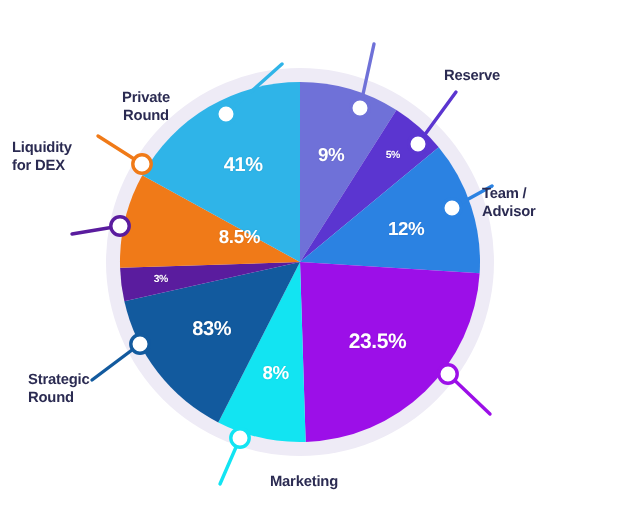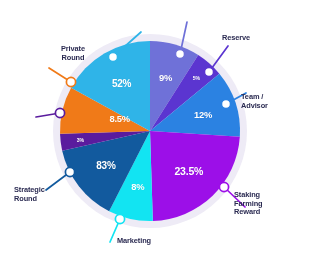--- a/index.html
+++ b/index.html
@@ -82,36 +82,35 @@
 
   <div id="values">
       <div class="slice-val" style="left: 165.6px; top: 77.4px; font-size: 9.4px;">9%</div>
       <div class="slice-val" style="left: 196.4px; top: 78.3px; font-size: 5.2px;">5%</div>
       <div class="slice-val" style="left: 203.1px; top: 113.8px; font-size: 9.4px;">12%</div>
       <div class="slice-val" style="left: 188.8px; top: 171.1px; font-size: 10.5px;">23.5%</div>
       <div class="slice-val" style="left: 137.8px; top: 185.5px; font-size: 9.4px;">8%</div>
       <div class="slice-val" style="left: 105.9px; top: 165.2px; font-size: 10px;">83%</div>
       <div class="slice-val" style="left: 80.4px; top: 139.8px; font-size: 5.2px;">3%</div>
       <div class="slice-val" style="left: 95.7px; top: 118px; font-size: 9.4px; margin-left: 24px;">8.5%</div>
-      <div class="slice-val" style="left: 121.6px; top: 83px; font-size: 10px;">52%</div>
+      <div class="slice-val" style="left: 121.6px; top: 83px; font-size: 10px;">41%</div>
     </div>
 
   <div class="lbl c" style="left:42px; top:17px; width:62px;margin-top:28px;">Private
 Round</div>
 
 
   <div class="lbl l" style="left:241px; top:93px; width:56px;">Team /
 Advisor</div>
 
   <div class="lbl l" style="left:222px; top:34px; width:60px;">Reserve</div>
 
-  <div class="lbl l" style="left:234px; top:191px; width:62px;">Staking
-Farming
-Reward</div>
 
-  <div class="lbl c" style="left:104px; top:237px; width:60px;">Marketing</div>
+  <div class="lbl c" style="left:122px; top:237px; width:60px;">Marketing</div>
 
   <div class="lbl l" style="left:14px; top:186px; width:62px;">Strategic
 Round</div>
 
 
+  <div class="lbl l" style="left:6px; top:70px; width:62px;">Liquidity
+for DEX</div>
 
 </div>
 
 </body></html>

